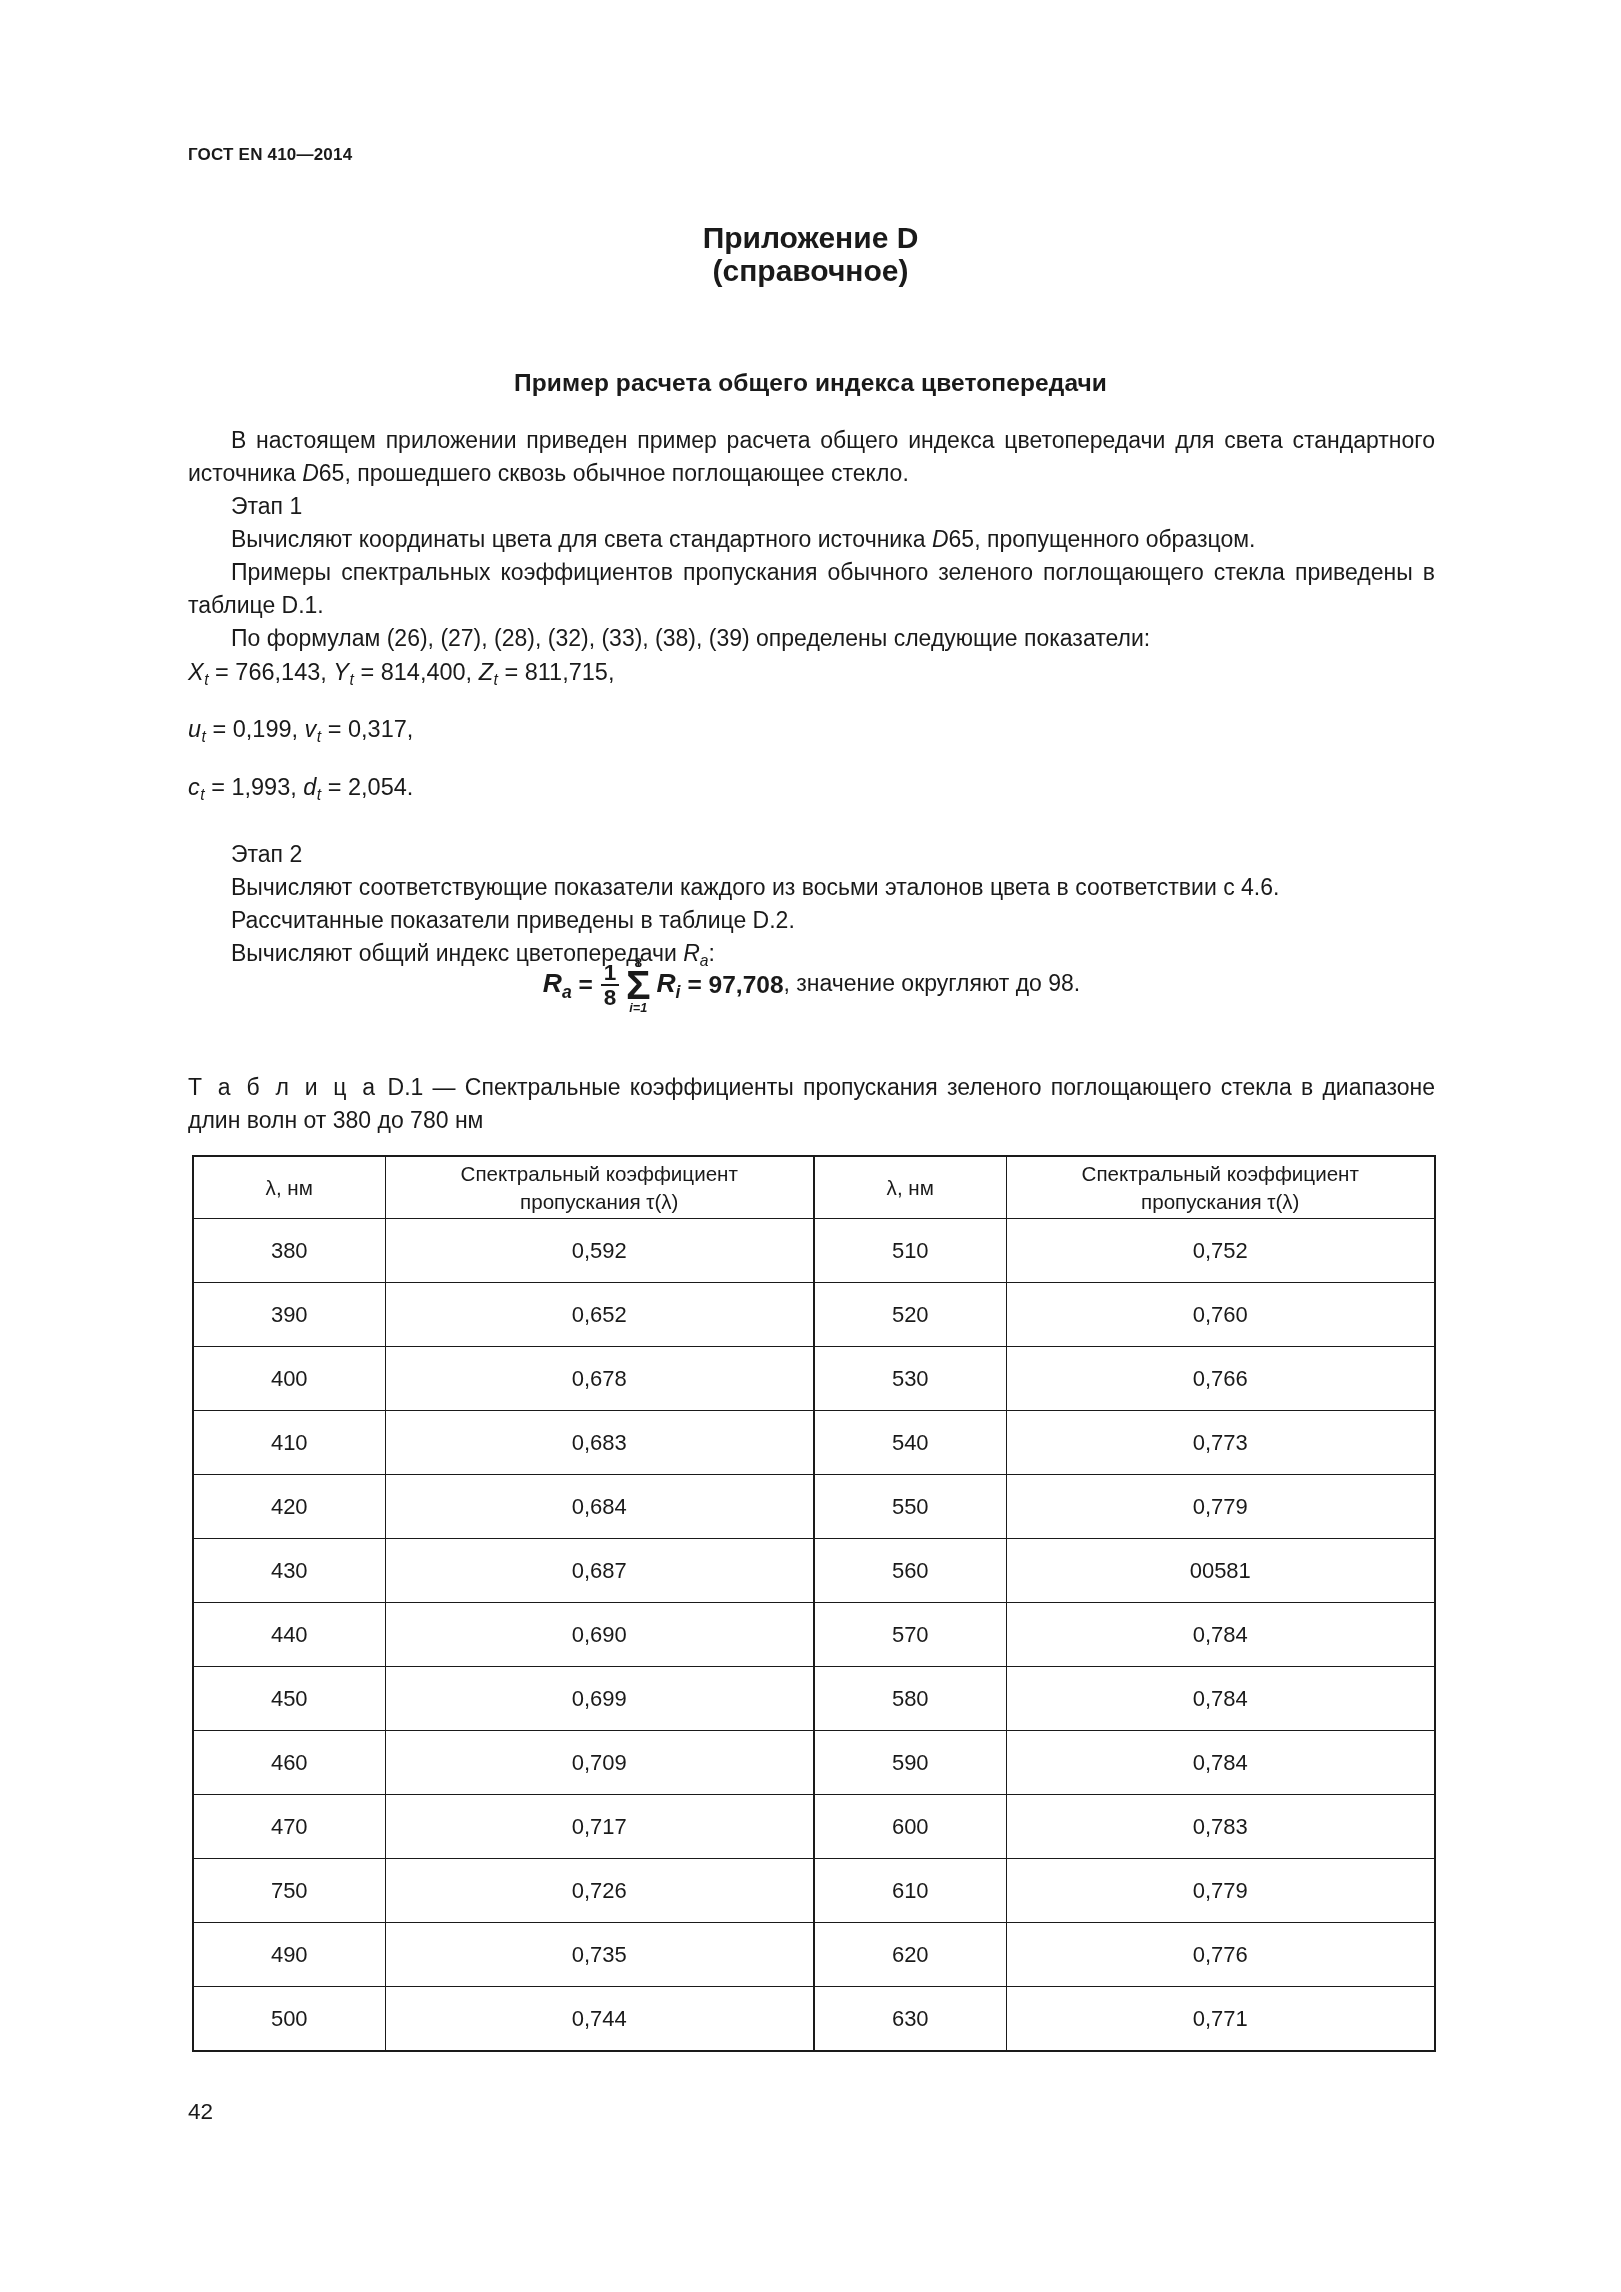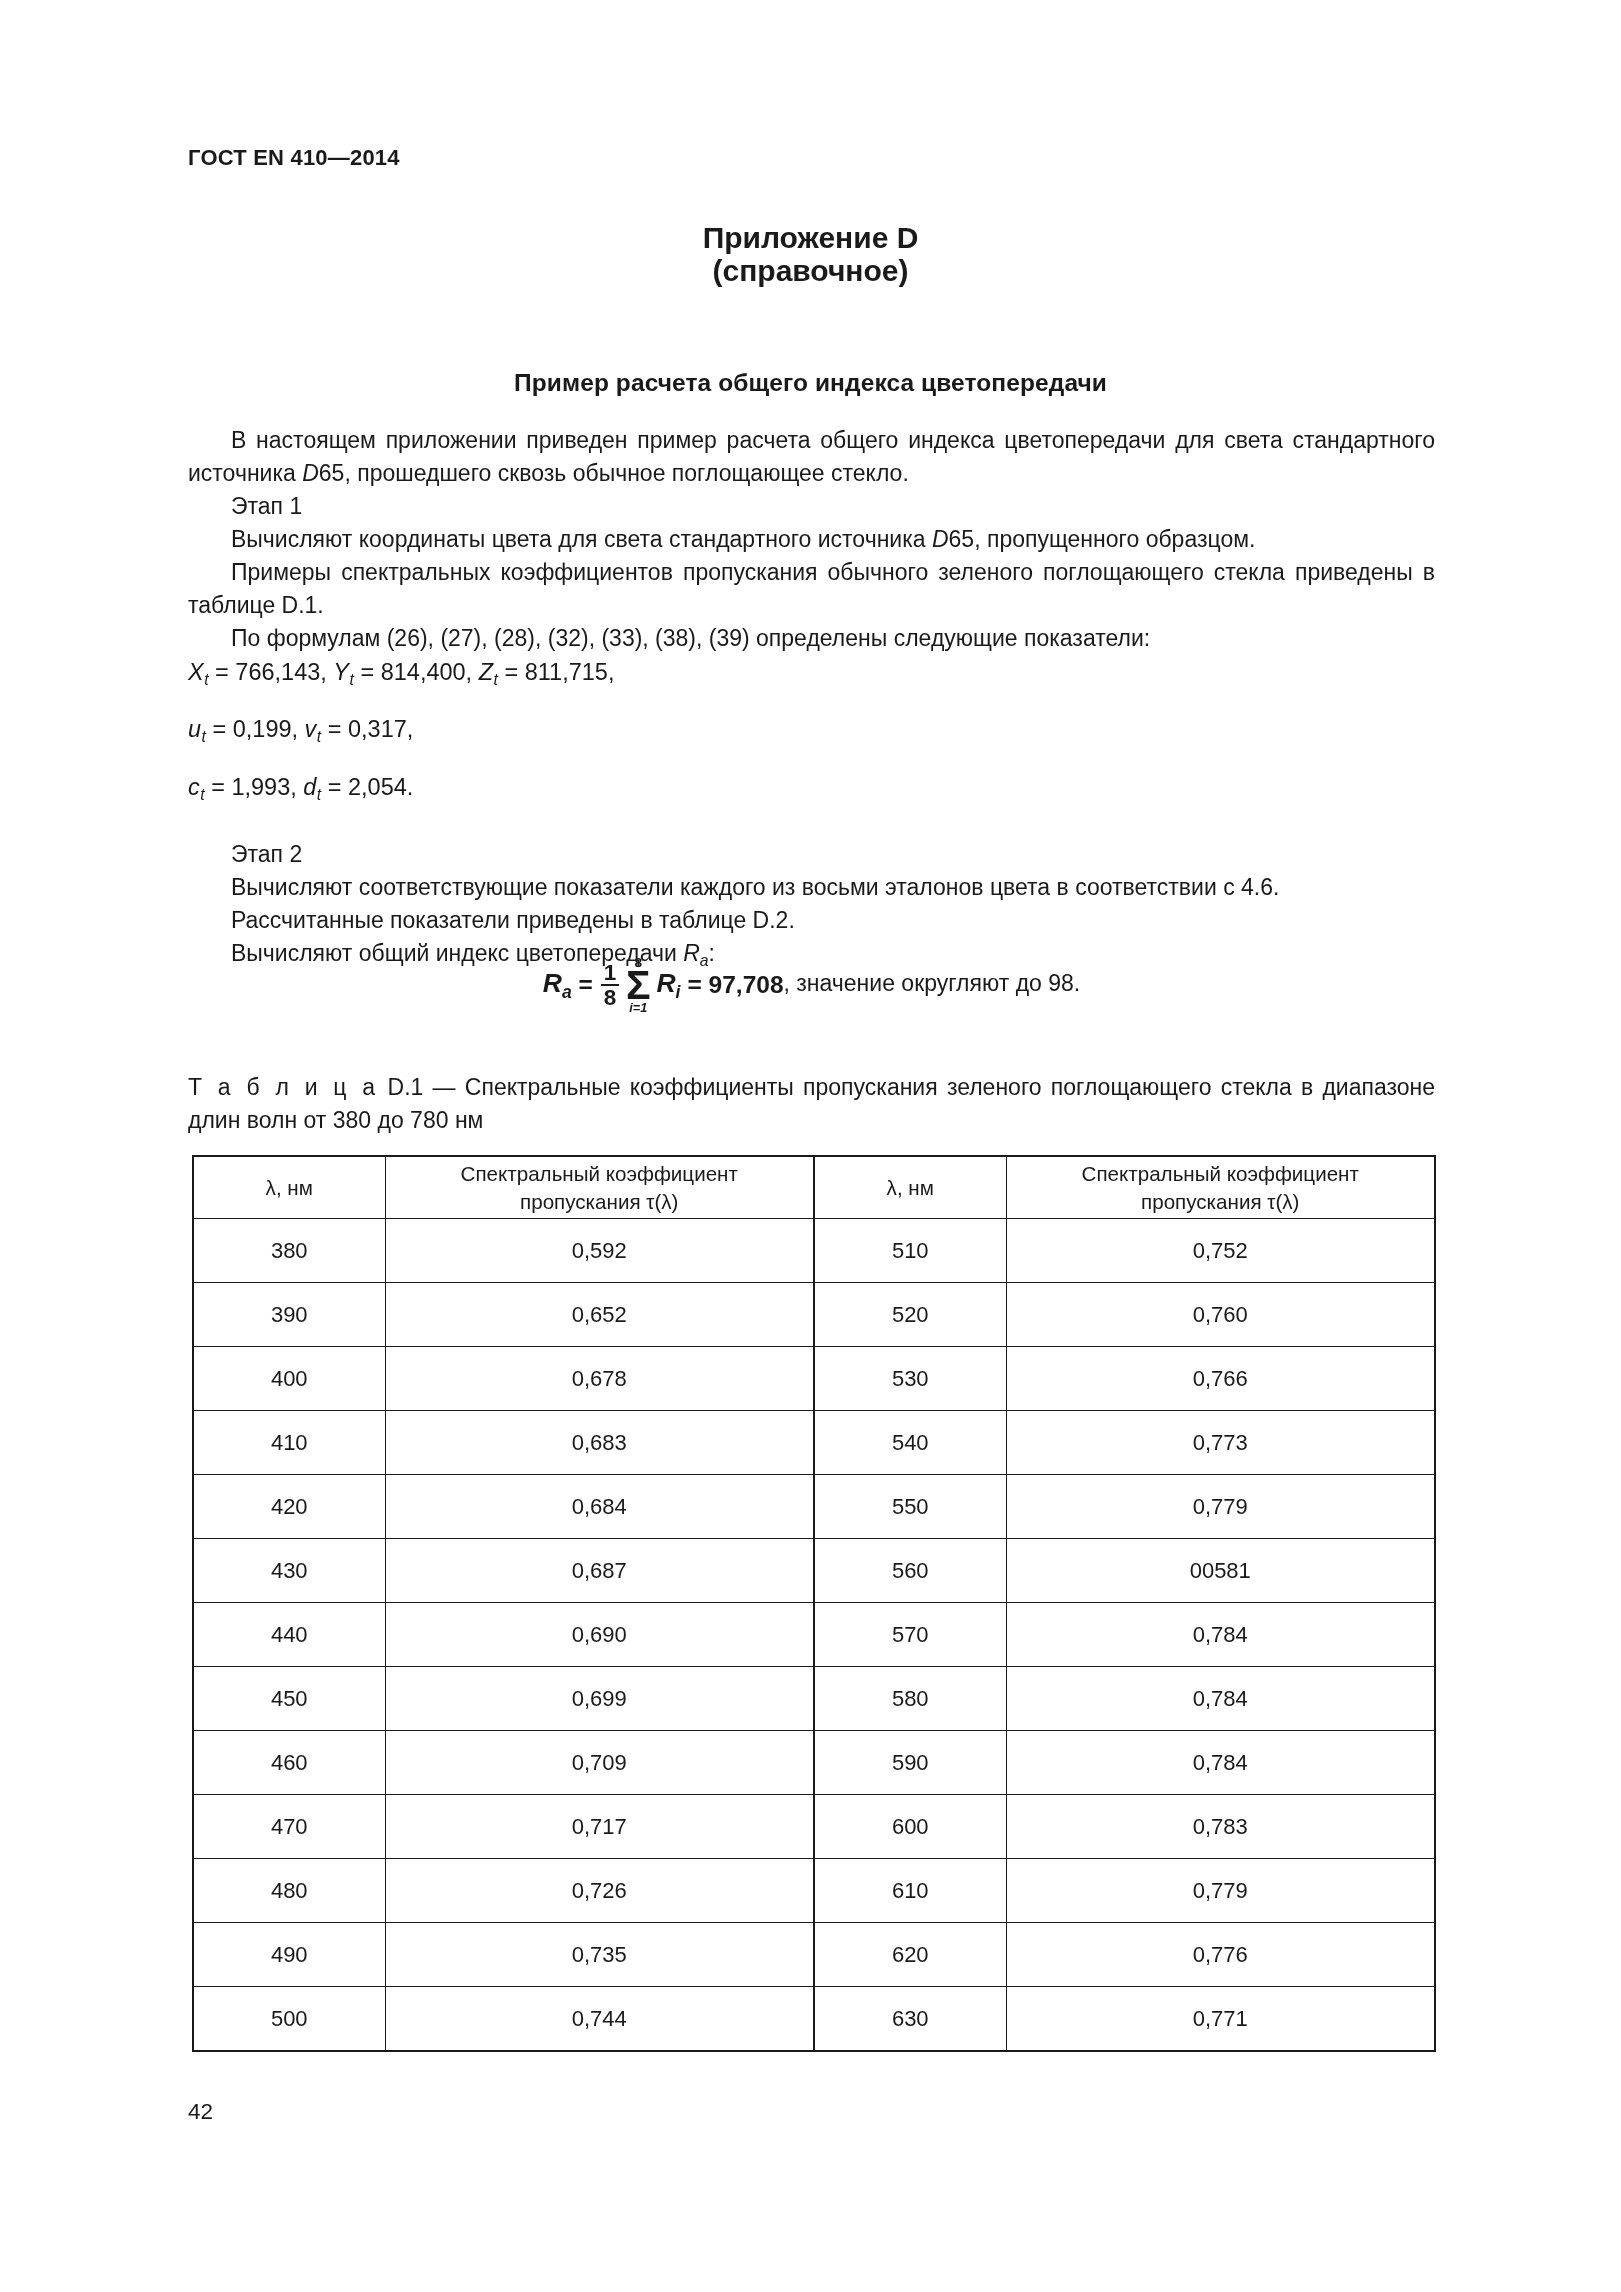--- a/index.html
+++ b/index.html
@@ -21,21 +21,21 @@
     width: 1621px;
     height: 2293px;
     overflow: hidden;
   }
 
   
   .doc-header {
     position: absolute;
     left: 188px;
     top: 145px;
-    font-size: 22px;
+    font-size: 17px;
     font-weight: bold;
     letter-spacing: 0.2px;
     white-space: nowrap;
   }
 
   
   .annex-block {
     position: absolute;
     left: 188px;
     top: 221px;
@@ -388,21 +388,21 @@
             <td class="mid-sep-right">590</td>
             <td class="last-col">0,784</td>
           </tr>
           <tr>
             <td class="first-col">470</td>
             <td class="mid-sep-left">0,717</td>
             <td class="mid-sep-right">600</td>
             <td class="last-col">0,783</td>
           </tr>
           <tr>
-            <td class="first-col">480</td>
+            <td class="first-col">750</td>
             <td class="mid-sep-left">0,726</td>
             <td class="mid-sep-right">610</td>
             <td class="last-col">0,779</td>
           </tr>
           <tr>
             <td class="first-col">490</td>
             <td class="mid-sep-left">0,735</td>
             <td class="mid-sep-right">620</td>
             <td class="last-col">0,776</td>
           </tr>

